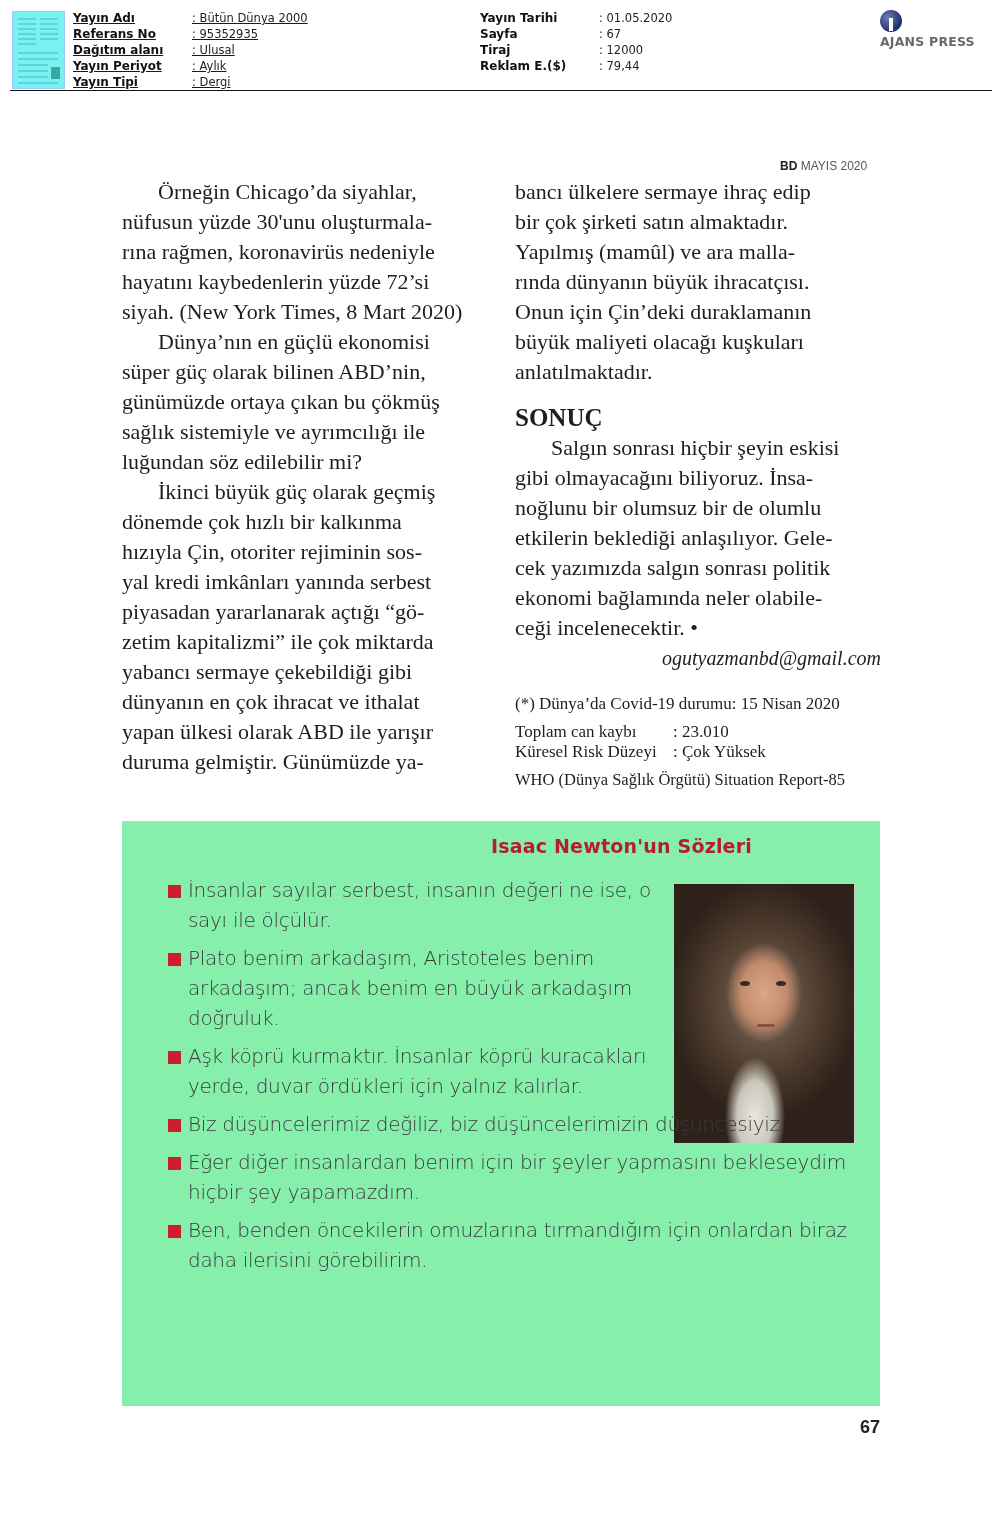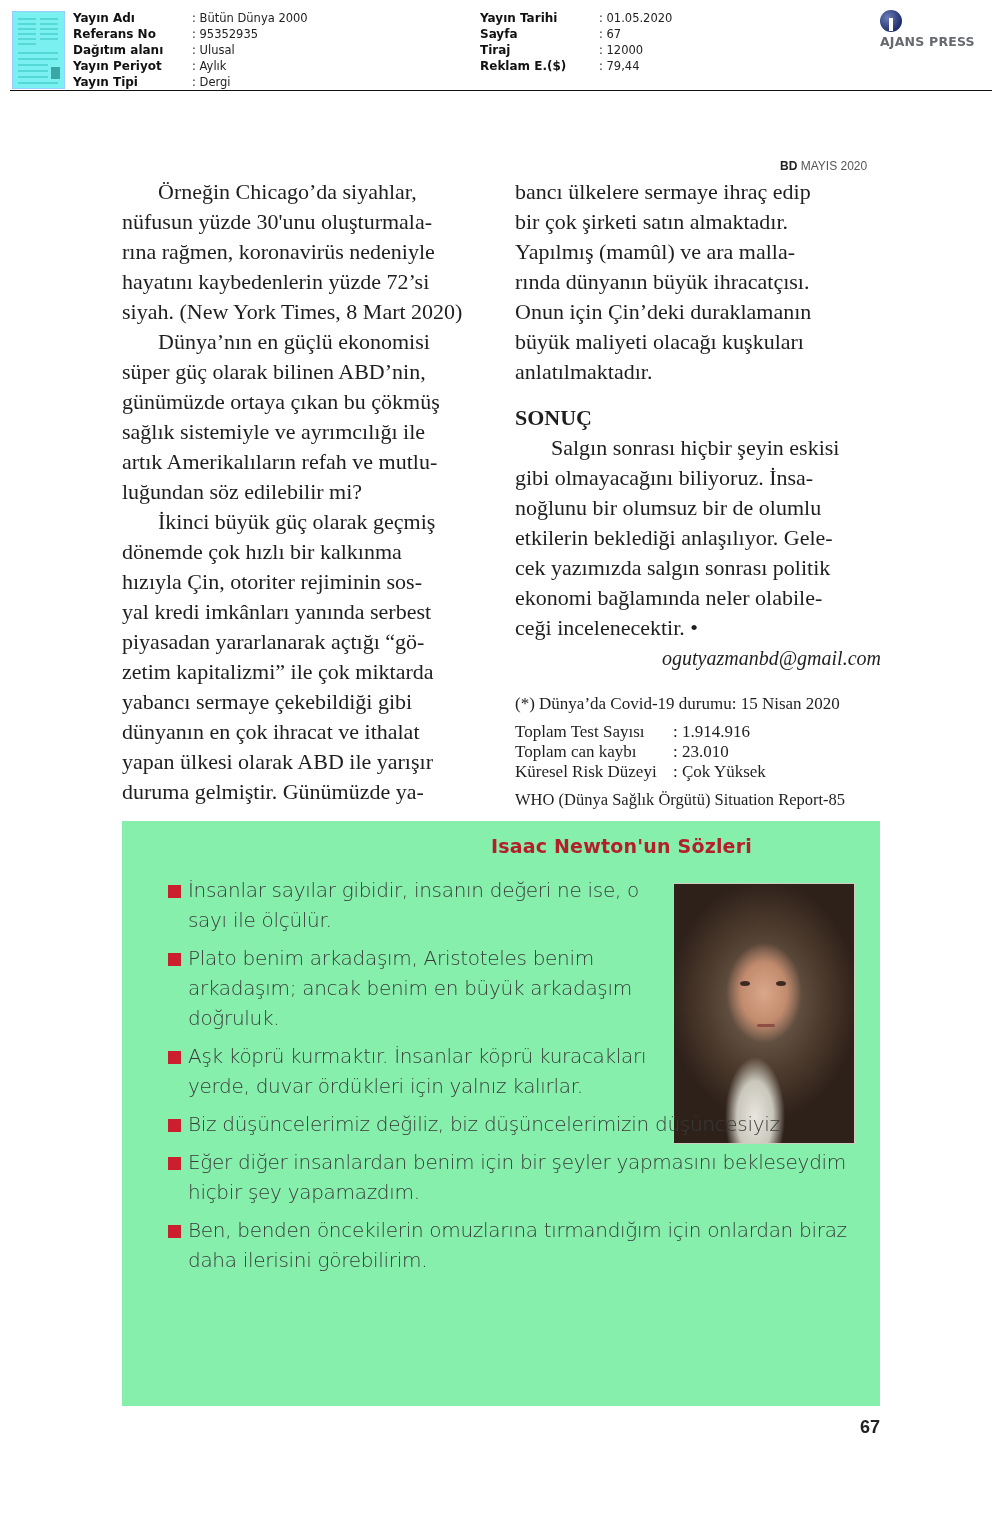--- a/index.html
+++ b/index.html
@@ -7,41 +7,41 @@
 
   
   .hdr { position: absolute; left: 0; top: 0; width: 1000px; height: 92px; }
   .thumb { position: absolute; left: 12px; top: 11px; width: 53px; height: 78px; background: #7af0f0; border: 1px solid #9cf; box-sizing: border-box; }
   .thumb .ln { position: absolute; height: 2px; background: #56d8d8; }
   .thumb .pic { position: absolute; left: 38px; top: 55px; width: 9px; height: 12px; background: #3aa7a7; }
   .meta { position: absolute; top: 10px; font-size: 12px; line-height: 16px; font-family: "DejaVu Sans", sans-serif; }
   .meta .row { display: flex; white-space: nowrap; }
   .meta .k { font-weight: bold; color: #111; }
   .meta .v { color: #222; font-size: 11.5px; }
-  .meta1 { left: 73px; }
+  .meta1 { left: 73px; text-decoration: underline; }
   .meta1 .k { width: 119px; }
   .meta2 { left: 480px; }
   .meta2 .k { width: 119px; }
   .logo { position: absolute; left: 880px; top: 10px; width: 95px; height: 40px; text-align: center; }
   .logo .globe { position: absolute; left: 0; top: 0; width: 22px; height: 22px; border-radius: 50%; background: radial-gradient(circle at 35% 35%, #6c7fb8, #1f2e6e 70%); }
   .logo .globe::after { content: ""; position: absolute; left: 9px; top: 8px; width: 4px; height: 13px; background: #ffffff; }
   .logo .txt { position: absolute; left: 0; top: 24px; font-size: 12.5px; font-weight: bold; color: #666a70; letter-spacing: 0.2px; white-space: nowrap; }
   .hdr-rule { position: absolute; left: 10px; top: 90px; width: 982px; height: 1px; background: #111; }
 
   
   .runhead { position: absolute; left: 780px; top: 159px; font-size: 12px; color: #555; font-family: "Liberation Sans", sans-serif; white-space: nowrap; }
   .runhead b { color: #222; }
 
   .col { position: absolute; font-family: "Liberation Serif", serif; font-size: 22px; line-height: 30px; color: #1e1e1e; }
   .col .ind { text-indent: 36px; }
   .col-left { left: 122px; top: 177px; width: 366px; }
   .col-right { left: 515px; top: 177px; width: 366px; }
   .line { display: block; white-space: nowrap; }
   .line.ind { text-indent: 36px; }
-  .subhead { font-weight: bold; font-size: 22px; margin-top: 16px; line-height: 30px; }
+  .subhead { font-weight: bold; font-size: 25px; margin-top: 16px; line-height: 30px; }
   .email { font-style: italic; text-align: right; font-size: 20px; margin-top: 0px; line-height: 30px; }
   .covid { font-size: 17px; line-height: 20px; margin-top: 21px; }
   .covid .title { margin-bottom: 8px; }
   .covid .stat { display: flex; white-space: nowrap; }
   .covid .stat .sk { width: 158px; }
   .covid .src { margin-top: 8px; font-size: 16.5px; }
 
   
   .box { position: absolute; left: 122px; top: 821px; width: 758px; height: 585px; background: #86efac; }
   .box-title { position: absolute; left: 0; top: 14px; width: 630px; text-align: right; color: #b3202a; font-weight: bold; font-size: 19px; font-family: "DejaVu Sans", sans-serif; letter-spacing: 0.2px; white-space: nowrap; }
@@ -138,21 +138,20 @@
 <div class="col col-left">
   <span class="line ind">Örneğin Chicago’da siyahlar,</span>
   <span class="line">nüfusun yüzde 30'unu oluşturmala-</span>
   <span class="line">rına rağmen, koronavirüs nedeniyle</span>
   <span class="line">hayatını kaybedenlerin yüzde 72’si</span>
   <span class="line">siyah. (New York Times, 8 Mart 2020)</span>
   <span class="line ind">Dünya’nın en güçlü ekonomisi</span>
   <span class="line">süper güç olarak bilinen ABD’nin,</span>
   <span class="line">günümüzde ortaya çıkan bu çökmüş</span>
   <span class="line">sağlık sistemiyle ve ayrımcılığı ile</span>
-  <span class="line">artık Amerikalıların refah ve mutlu-</span>
   <span class="line">luğundan söz edilebilir mi?</span>
   <span class="line ind">İkinci büyük güç olarak geçmiş</span>
   <span class="line">dönemde çok hızlı bir kalkınma</span>
   <span class="line">hızıyla Çin, otoriter rejiminin sos-</span>
   <span class="line">yal kredi imkânları yanında serbest</span>
   <span class="line">piyasadan yararlanarak açtığı “gö-</span>
   <span class="line">zetim kapitalizmi” ile çok miktarda</span>
   <span class="line">yabancı sermaye çekebildiği gibi</span>
   <span class="line">dünyanın en çok ihracat ve ithalat</span>
   <span class="line">yapan ülkesi olarak ABD ile yarışır</span>
@@ -176,24 +175,20 @@
   <span class="line">etkilerin beklediği anlaşılıyor. Gele-</span>
   <span class="line">cek yazımızda salgın sonrası politik</span>
   <span class="line">ekonomi bağlamında neler olabile-</span>
   <span class="line">ceği incelenecektir. •</span>
 
   <div class="email">ogutyazmanbd@gmail.com</div>
 
   <div class="covid">
     <div class="title">(*) Dünya’da Covid-19 durumu: 15 Nisan 2020</div>
     <div class="stat">
-        <span class="sk">Toplam Test Sayısı</span>
-        <span>: 1.914.916</span>
-      </div>
-    <div class="stat">
         <span class="sk">Toplam can kaybı</span>
         <span>: 23.010</span>
       </div>
     <div class="stat">
         <span class="sk">Küresel Risk Düzeyi</span>
         <span>: Çok Yüksek</span>
       </div>
     <div class="src">WHO (Dünya Sağlık Örgütü) Situation Report-85</div>
   </div>
 </div>
@@ -203,21 +198,21 @@
 
   <div class="portrait" title="Isaac Newton portrait">
     <div class="eye" style="left:66px"></div>
     <div class="eye" style="left:102px"></div>
     <div class="mouth"></div>
   </div>
 
   <div class="quotes">
     <div class="q">
       <span class="bullet"></span>
-      <span class="ql">İnsanlar sayılar gibidir, insanın değeri ne ise, o</span>
+      <span class="ql">İnsanlar sayılar serbest, insanın değeri ne ise, o</span>
       <span class="ql">sayı ile ölçülür.</span>
     </div>
     <div class="q">
       <span class="bullet"></span>
       <span class="ql">Plato benim arkadaşım, Aristoteles benim</span>
       <span class="ql">arkadaşım; ancak benim en büyük arkadaşım</span>
       <span class="ql">doğruluk.</span>
     </div>
     <div class="q">
       <span class="bullet"></span>

